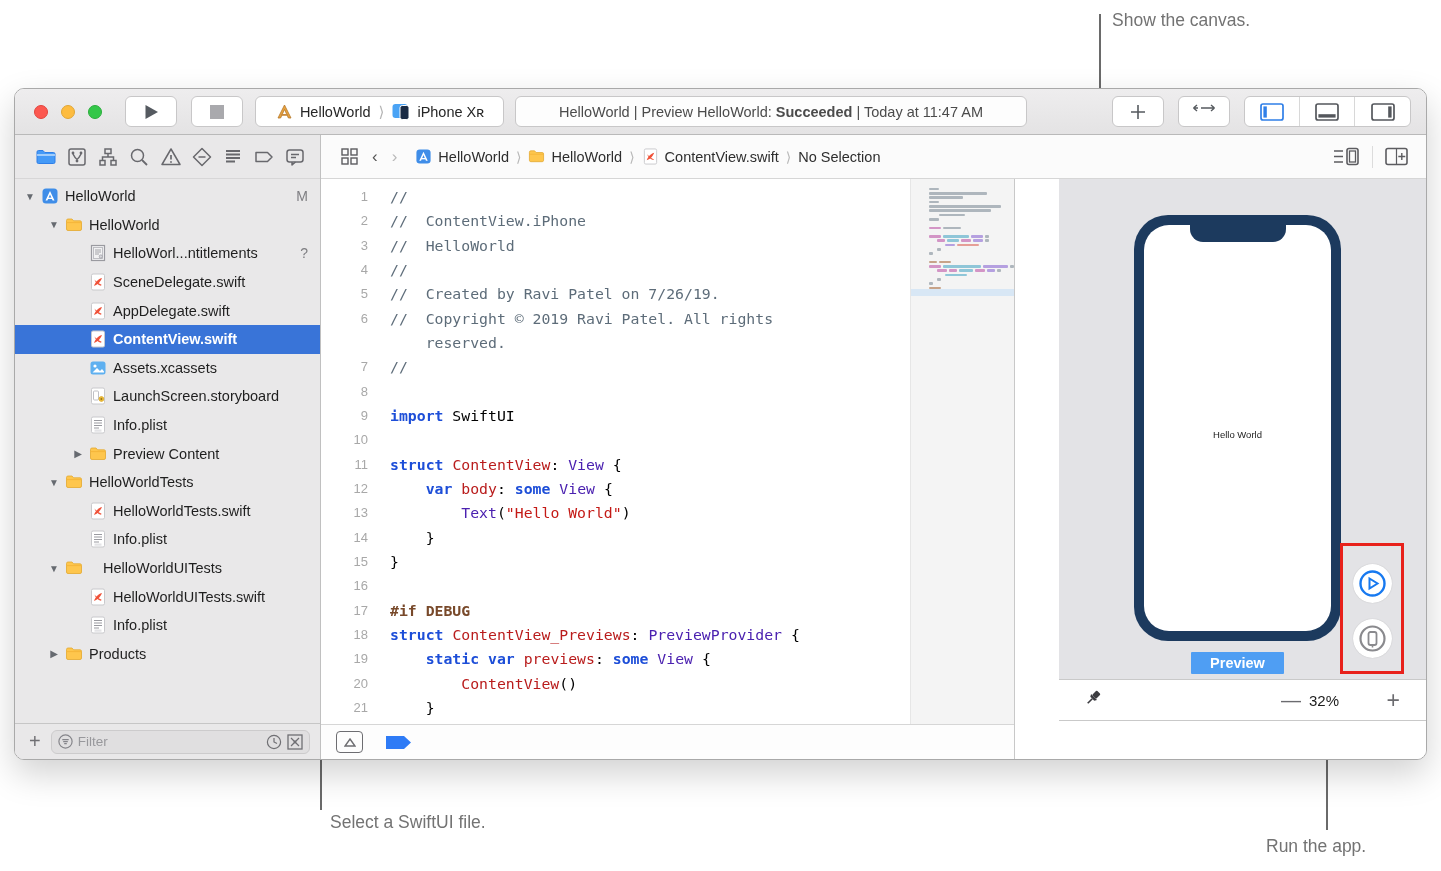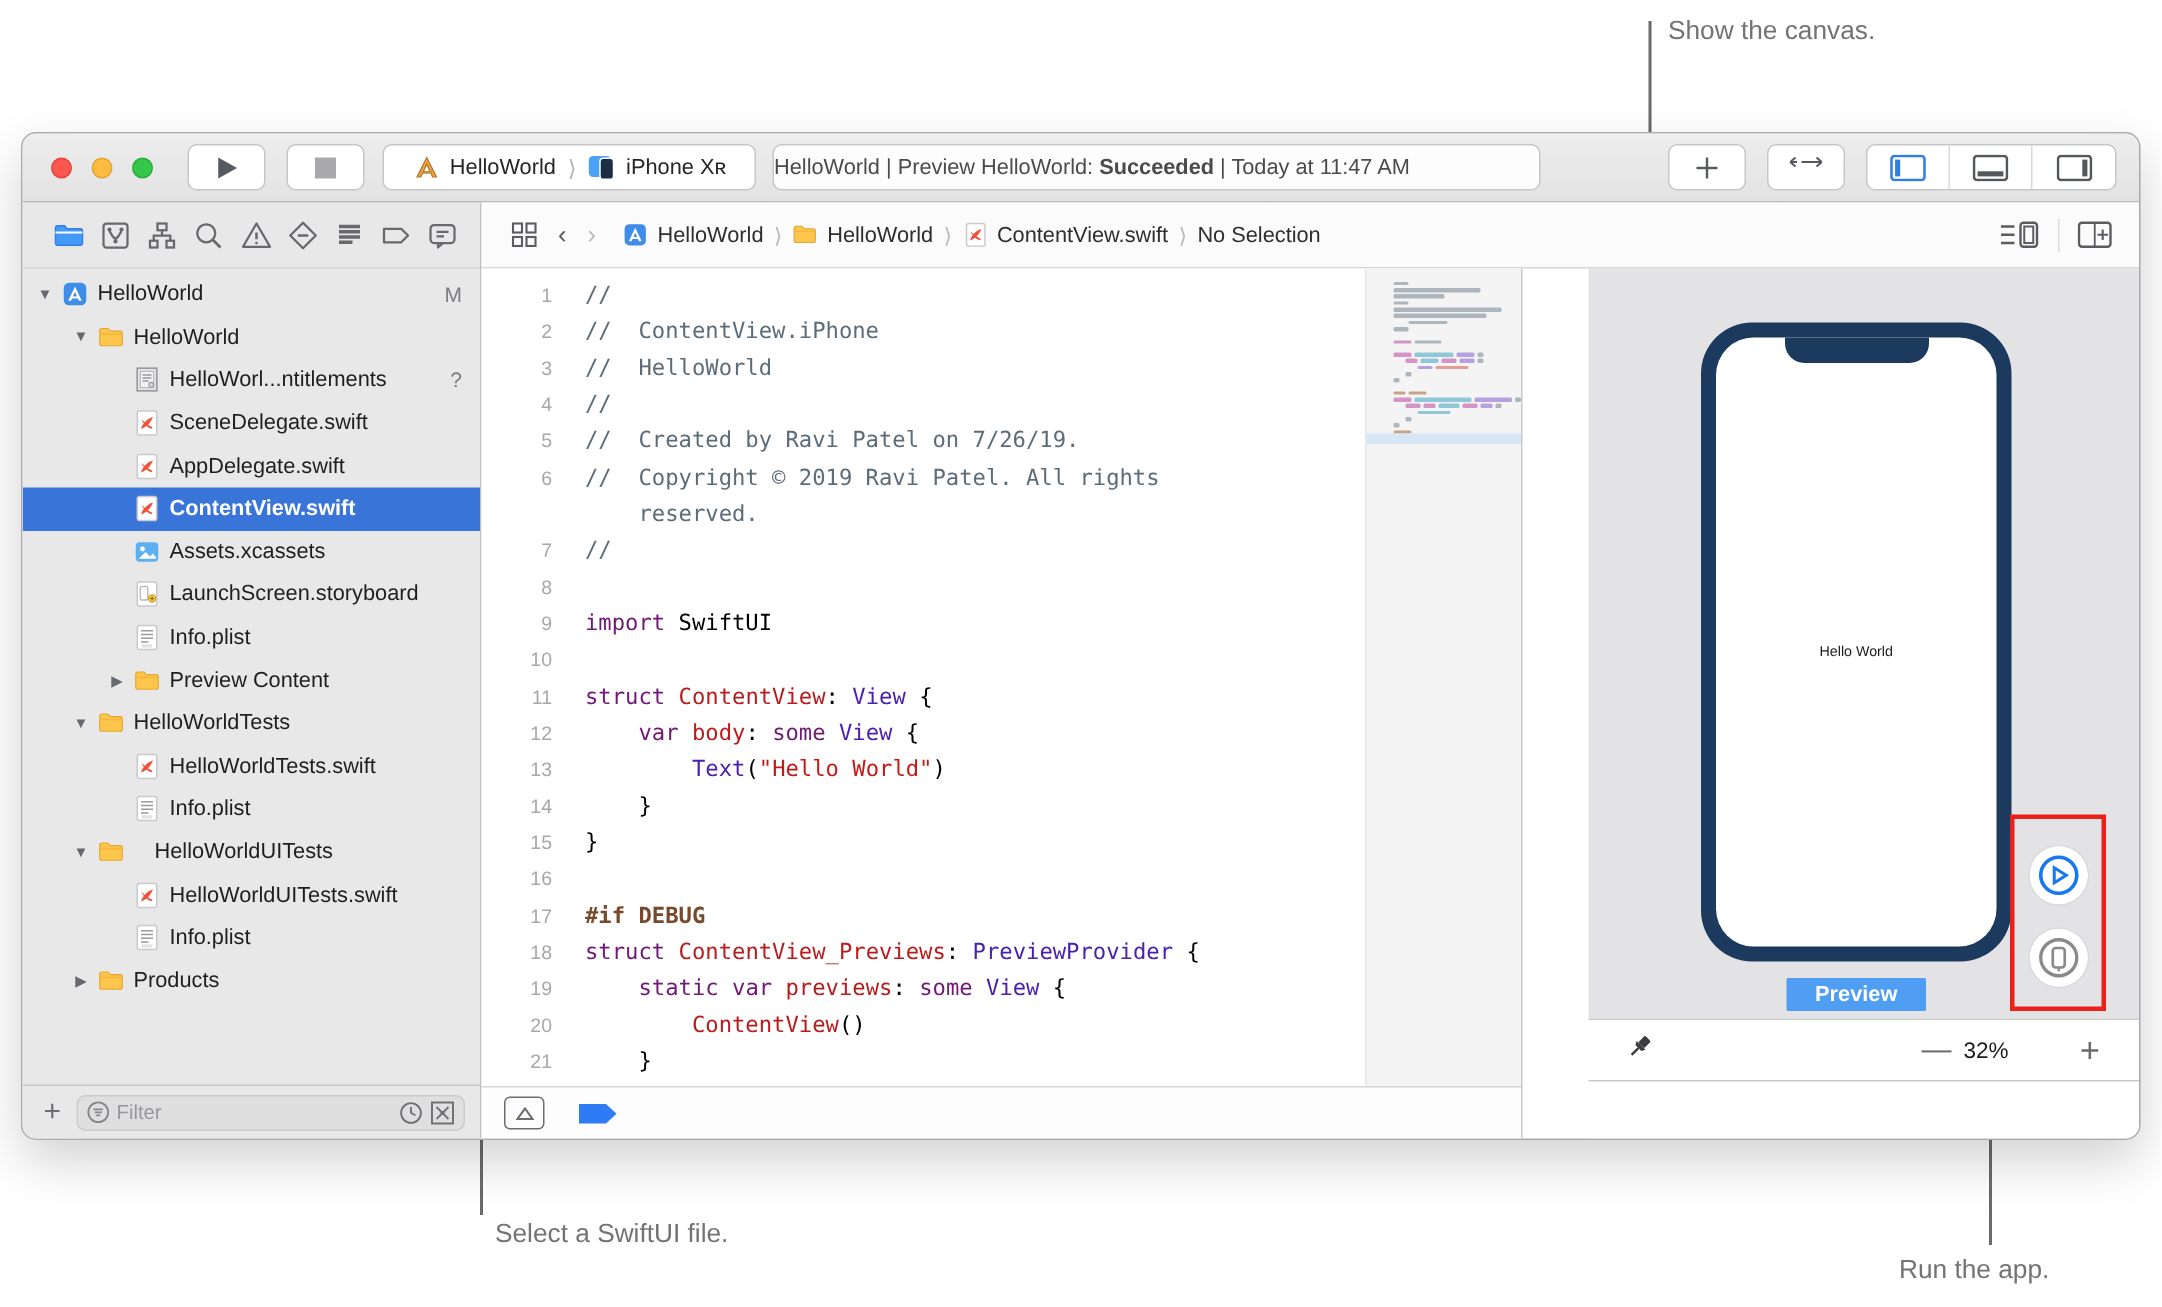--- a/index.html
+++ b/index.html
@@ -24,21 +24,21 @@
   .tl.red{ background:#fc5850; border:1px solid #e2453e; }
   .tl.yellow{ background:#fdbc40; border:1px solid #e0a636; }
   .tl.green{ background:#34c749; border:1px solid #2aad3c; }
   .tb-btn { background:#fff; border:1px solid #c8c7c8; border-radius:6px; height:31px; display:flex;
     align-items:center; justify-content:center; color:#4a4a4a; }
   .btn-run { position:absolute; left:110px; width:52px; }
   .btn-stop { position:absolute; left:176px; width:52px; }
   .scheme { position:absolute; left:240px; width:249px; padding:0 10px; gap:6px; font-size:14.5px; color:#262626; }
   .scheme .sep { color:#b4b4b4; font-size:15px; margin:0 2px; }
   .status-pill { position:absolute; left:500px; width:512px; height:31px; background:#fdfdfd; border:1px solid #c8c7c8;
-    border-radius:6px; display:flex; align-items:center; font-size:14.5px; color:#4b4b4b; }
+    border-radius:6px; display:flex; align-items:center; justify-content:center; font-size:14.5px; color:#4b4b4b; }
   .tb-right { position:absolute; right:15px; display:flex; gap:14px; align-items:center; }
   .seg-group { display:flex; background:#fff; border:1px solid #c8c7c8; border-radius:6px; height:31px; overflow:hidden; }
   .seg { width:55px; display:flex; align-items:center; justify-content:center; border-right:1px solid #d8d8d8; }
   .seg:last-child { border-right:none; }
 
   
   .main { flex:1; display:flex; min-height:0; }
 
   
   .navigator { width:306px; background:#e9e8e9; border-right:1px solid #c0c0c0; display:flex; flex-direction:column; }
@@ -73,21 +73,21 @@
   .editor-body { flex:1; display:flex; min-height:0; }
 
   
   .code-col { width:694px; display:flex; flex-direction:column; border-right:1px solid #c8c8c8; }
   .code-area { flex:1; background:#ffffff; position:relative; overflow:hidden; }
   .code-lines { position:absolute; top:6px; left:0; right:104px; }
   .code-line { display:flex; line-height:24.33px; font-family:"DejaVu Sans Mono","Liberation Mono",monospace; font-size:14.8px; white-space:pre; }
   .gutter { width:56px; text-align:right; color:#a8a8a8; font-size:13px; flex:0 0 56px; padding-right:9px;
     font-family:"Liberation Sans",sans-serif; }
   .code-text { padding-left:13px; }
-  .tk-cm{color:#5d6c79} .tk-kw{color:#701a75;font-weight:normal} .tk-decl{color:#b91c1c}
+  .tk-cm{color:#5d6c79} .tk-kw{color:#1d4ed8;font-weight:bold} .tk-decl{color:#b91c1c}
   .tk-typ{color:#4b21b0} .tk-str{color:#c41a16} .tk-dir{color:#78492a;font-weight:bold} .tk-pl{color:#000}
   .minimap { position:absolute; top:0; right:0; width:104px; bottom:0; background:#f4f4f4; border-left:1px solid #e6e6e6; }
   .mm-row { height:4.3px; display:flex; gap:2px; padding-left:18px; align-items:center; }
   .mm-seg { height:2.6px; border-radius:1px; }
   .mm-band { height:7px; background:#d8e7f5; width:100%; }
   .code-bottom { height:35px; border-top:1px solid #d6d6d6; background:#fdfdfd; display:flex; align-items:center; gap:22px; padding-left:15px; }
   .sq-btn { width:27px; height:22px; border:1.6px solid #6d6d71; border-radius:4px; display:flex; align-items:center; justify-content:center; }
 
   
   .canvas-col { width:411px; display:flex; flex-direction:column;padding-left:44px; }

